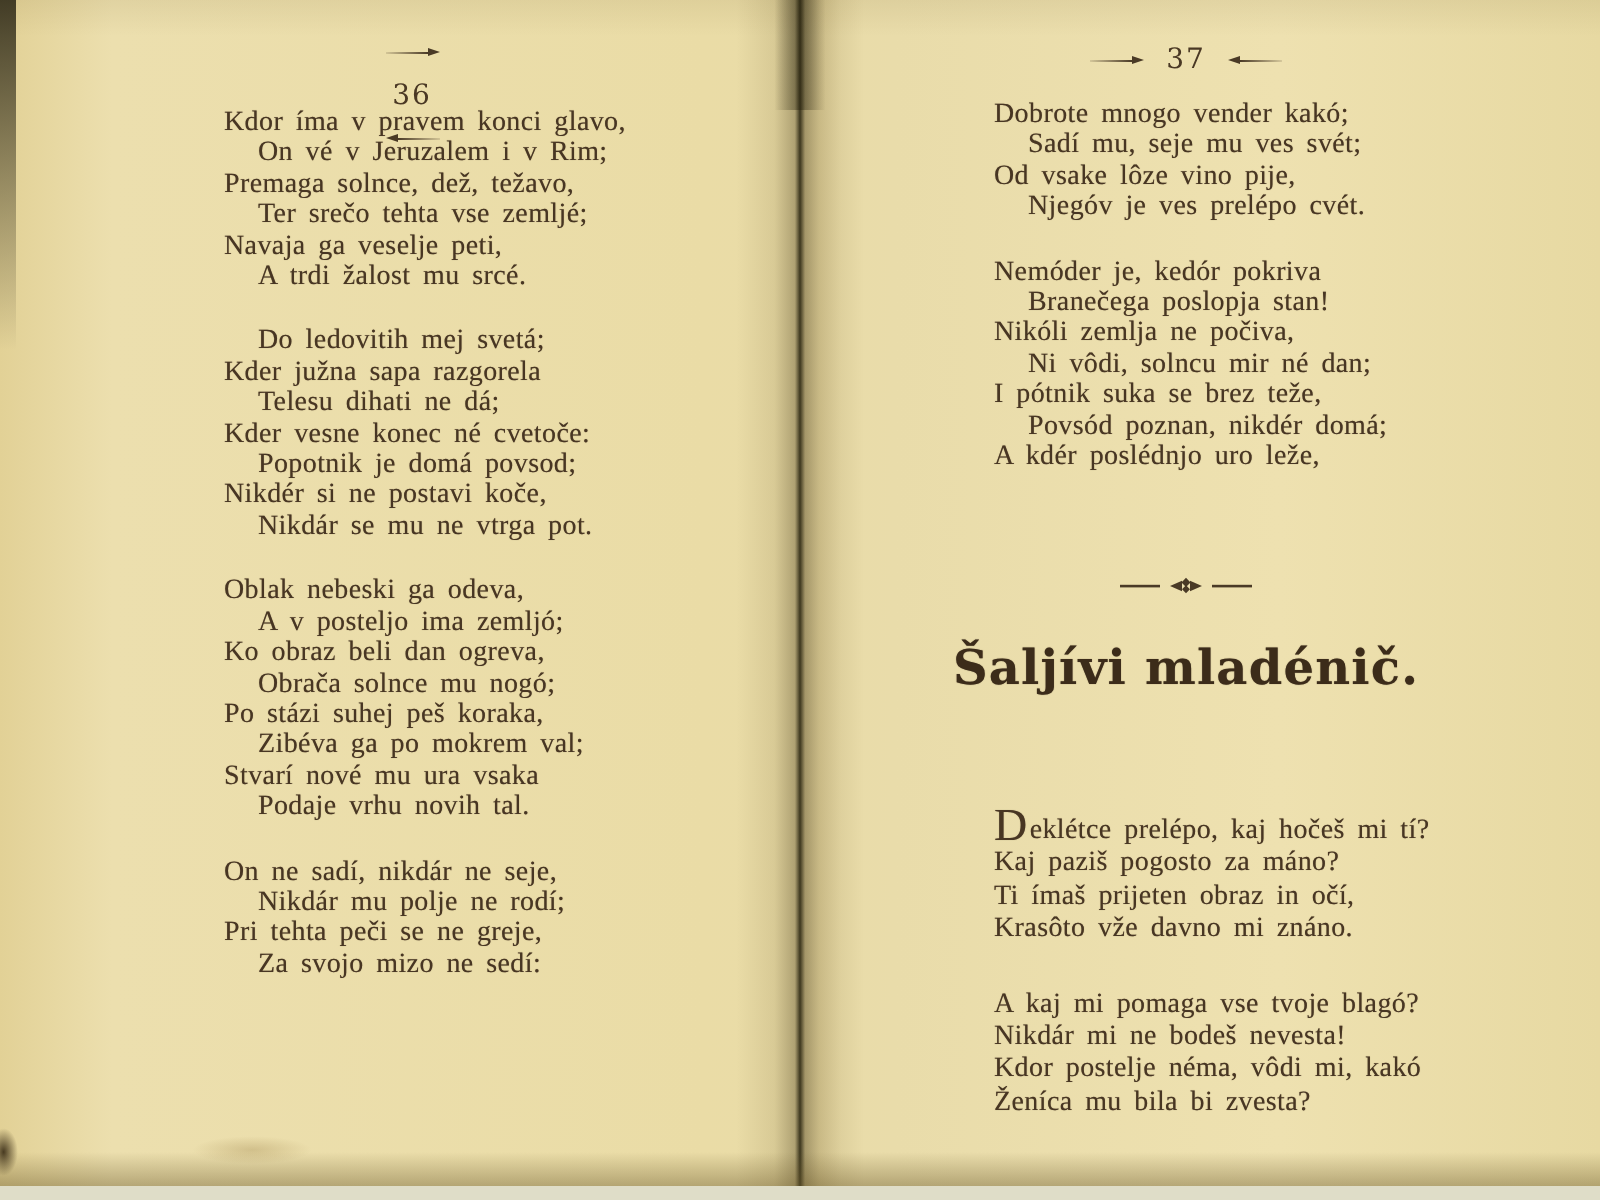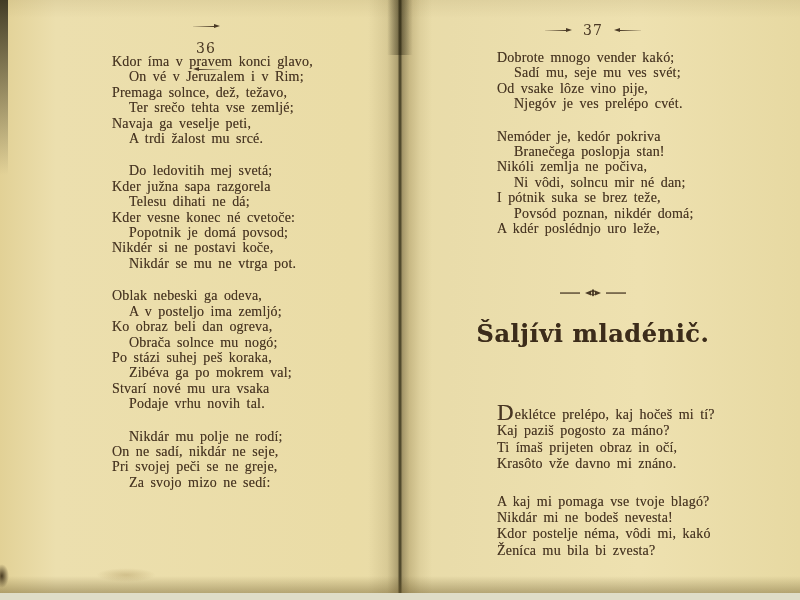--- a/index.html
+++ b/index.html
@@ -103,23 +103,23 @@
           <div class="line">Oblak nebeski ga odeva,</div>
           <div class="line ind">A v posteljo ima zemljó;</div>
           <div class="line">Ko obraz beli dan ogreva,</div>
           <div class="line ind">Obrača solnce mu nogó;</div>
           <div class="line">Po stázi suhej peš koraka,</div>
           <div class="line ind">Zibéva ga po mokrem val;</div>
           <div class="line">Stvarí nové mu ura vsaka</div>
           <div class="line ind">Podaje vrhu novih tal.</div>
         </div>
         <div class="stanza">
+          <div class="line">On ne sadí, nikdár ne seje,</div>
           <div class="line ind">Nikdár mu polje ne rodí;</div>
-          <div class="line">On ne sadí, nikdár ne seje,</div>
-          <div class="line">Pri svojej peči se ne greje,</div>
+          <div class="line">Pri tehta peči se ne greje,</div>
           <div class="line ind">Za svojo mizo ne sedí:</div>
         </div>
       </div>
   </div>
 
   <div class="page right">
     <div class="pagehead">
       <span class="orn inward-right">
           <span class="bar"></span>
           <span class="tri"></span>

